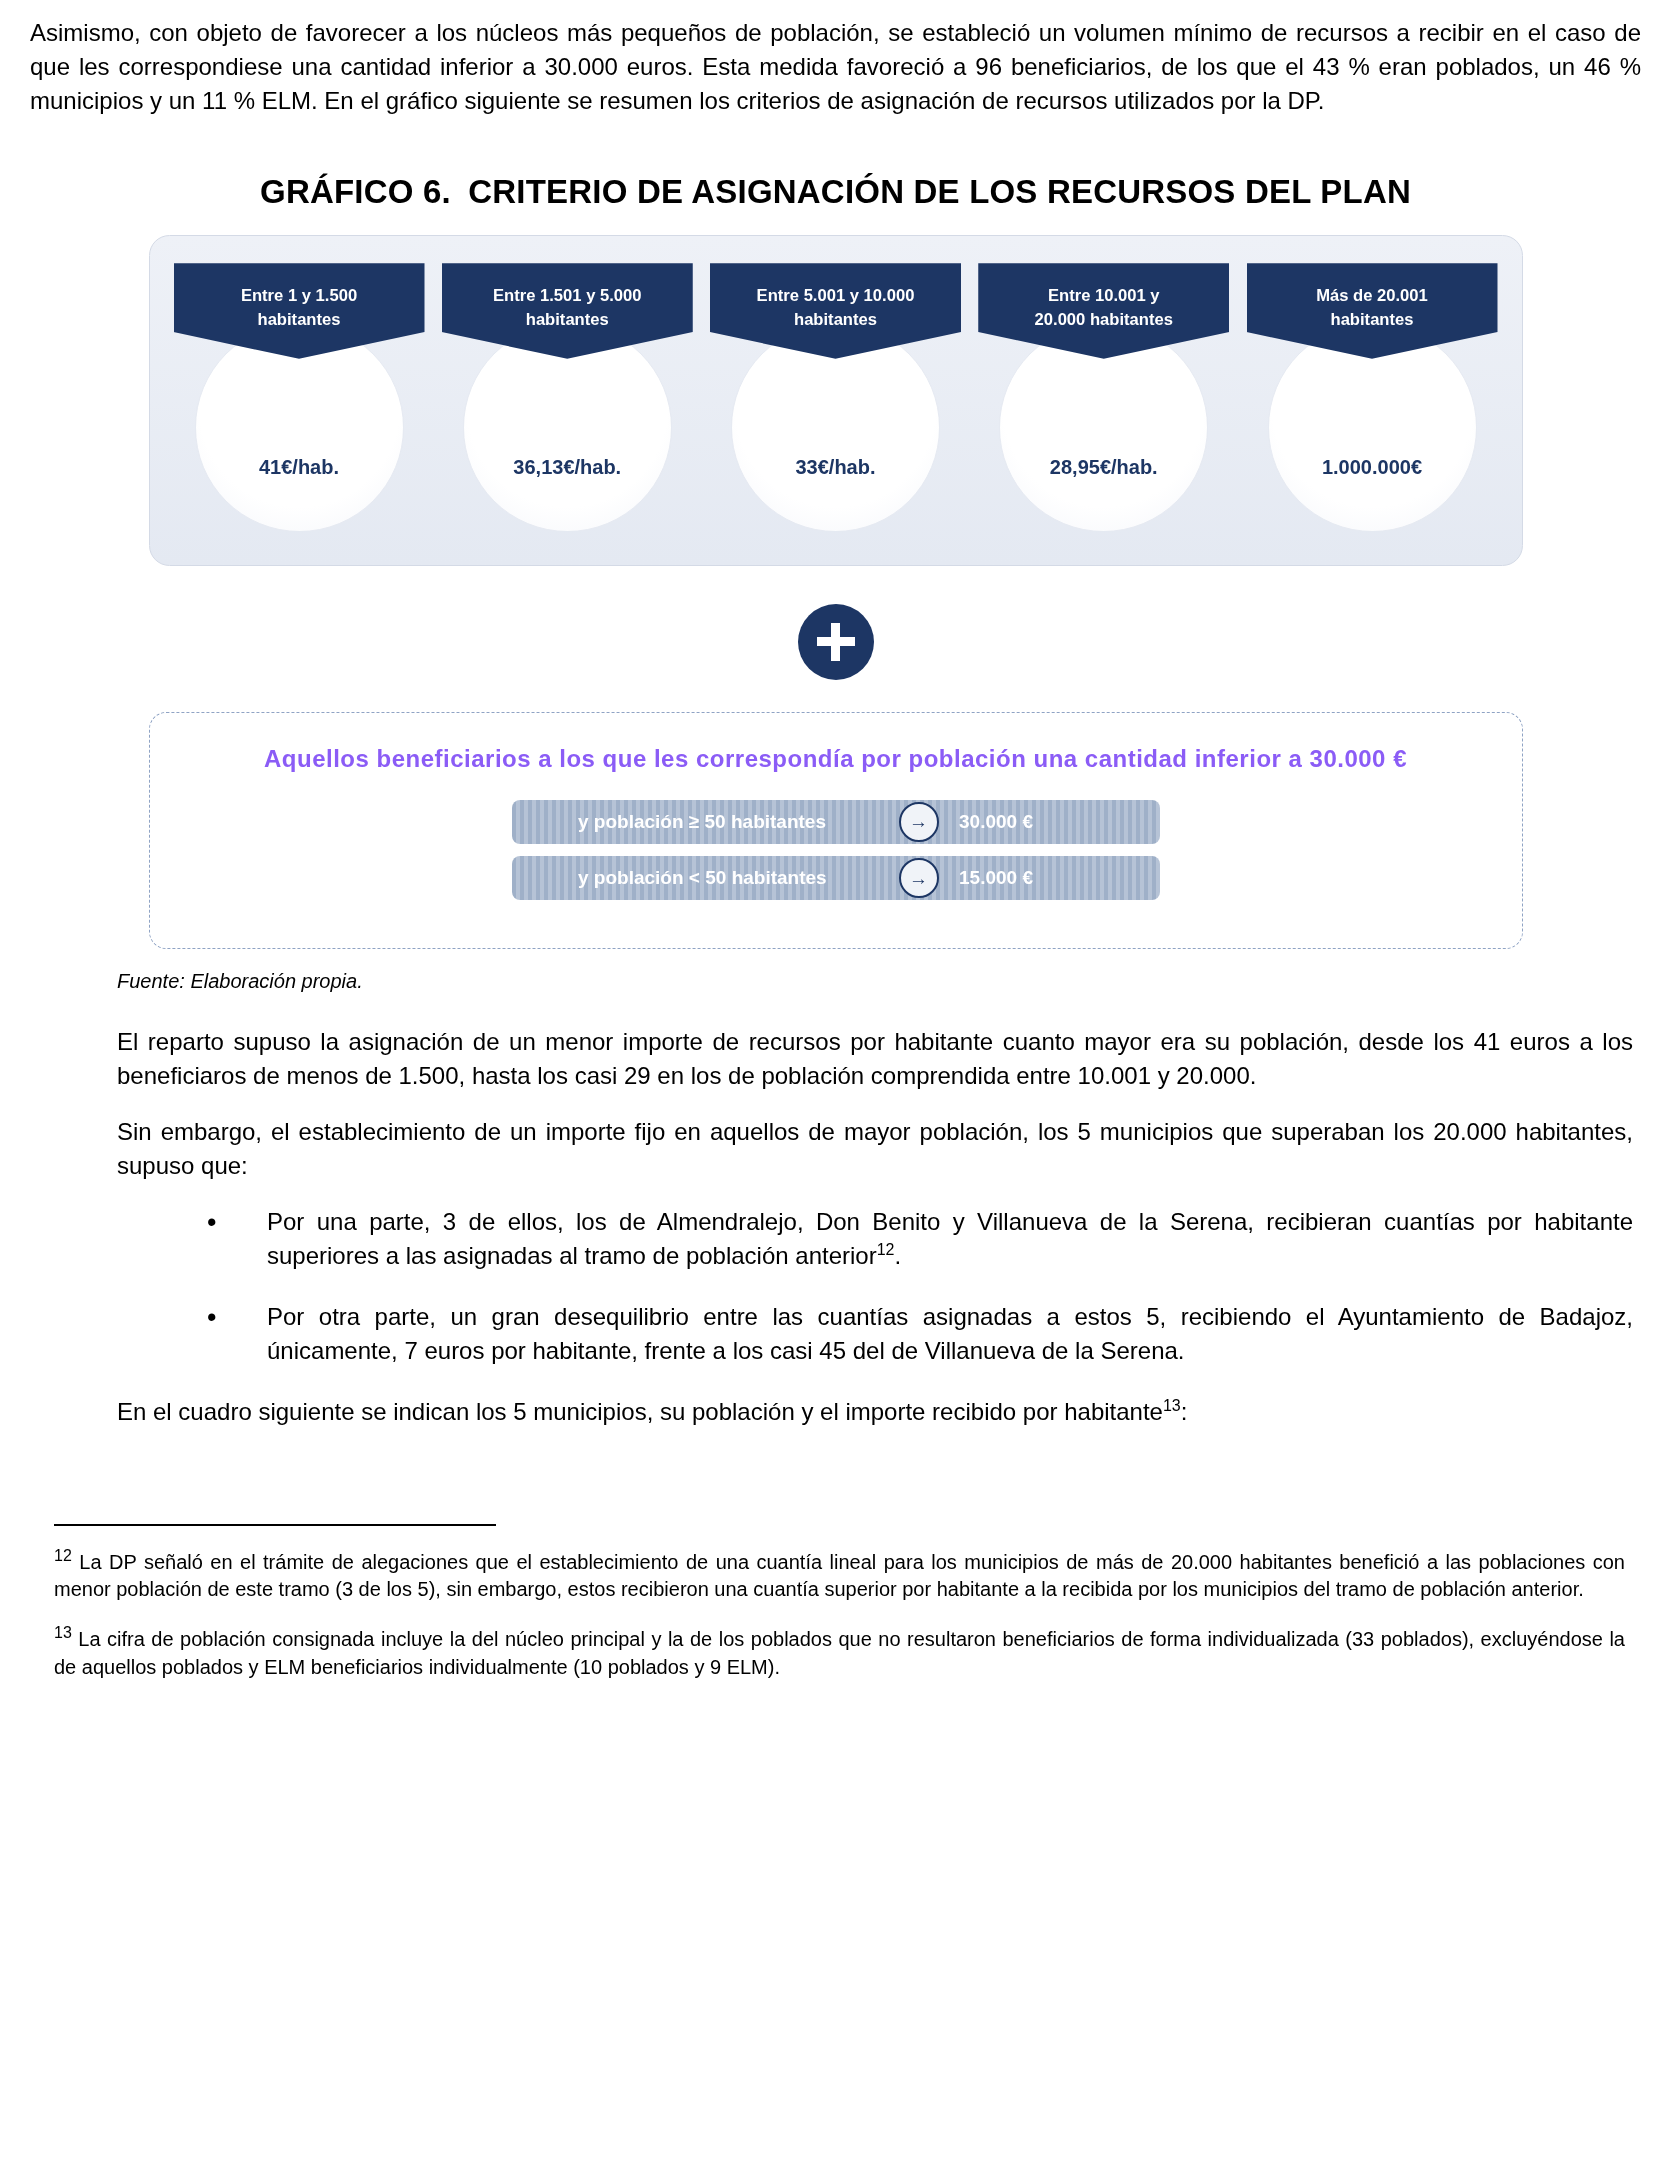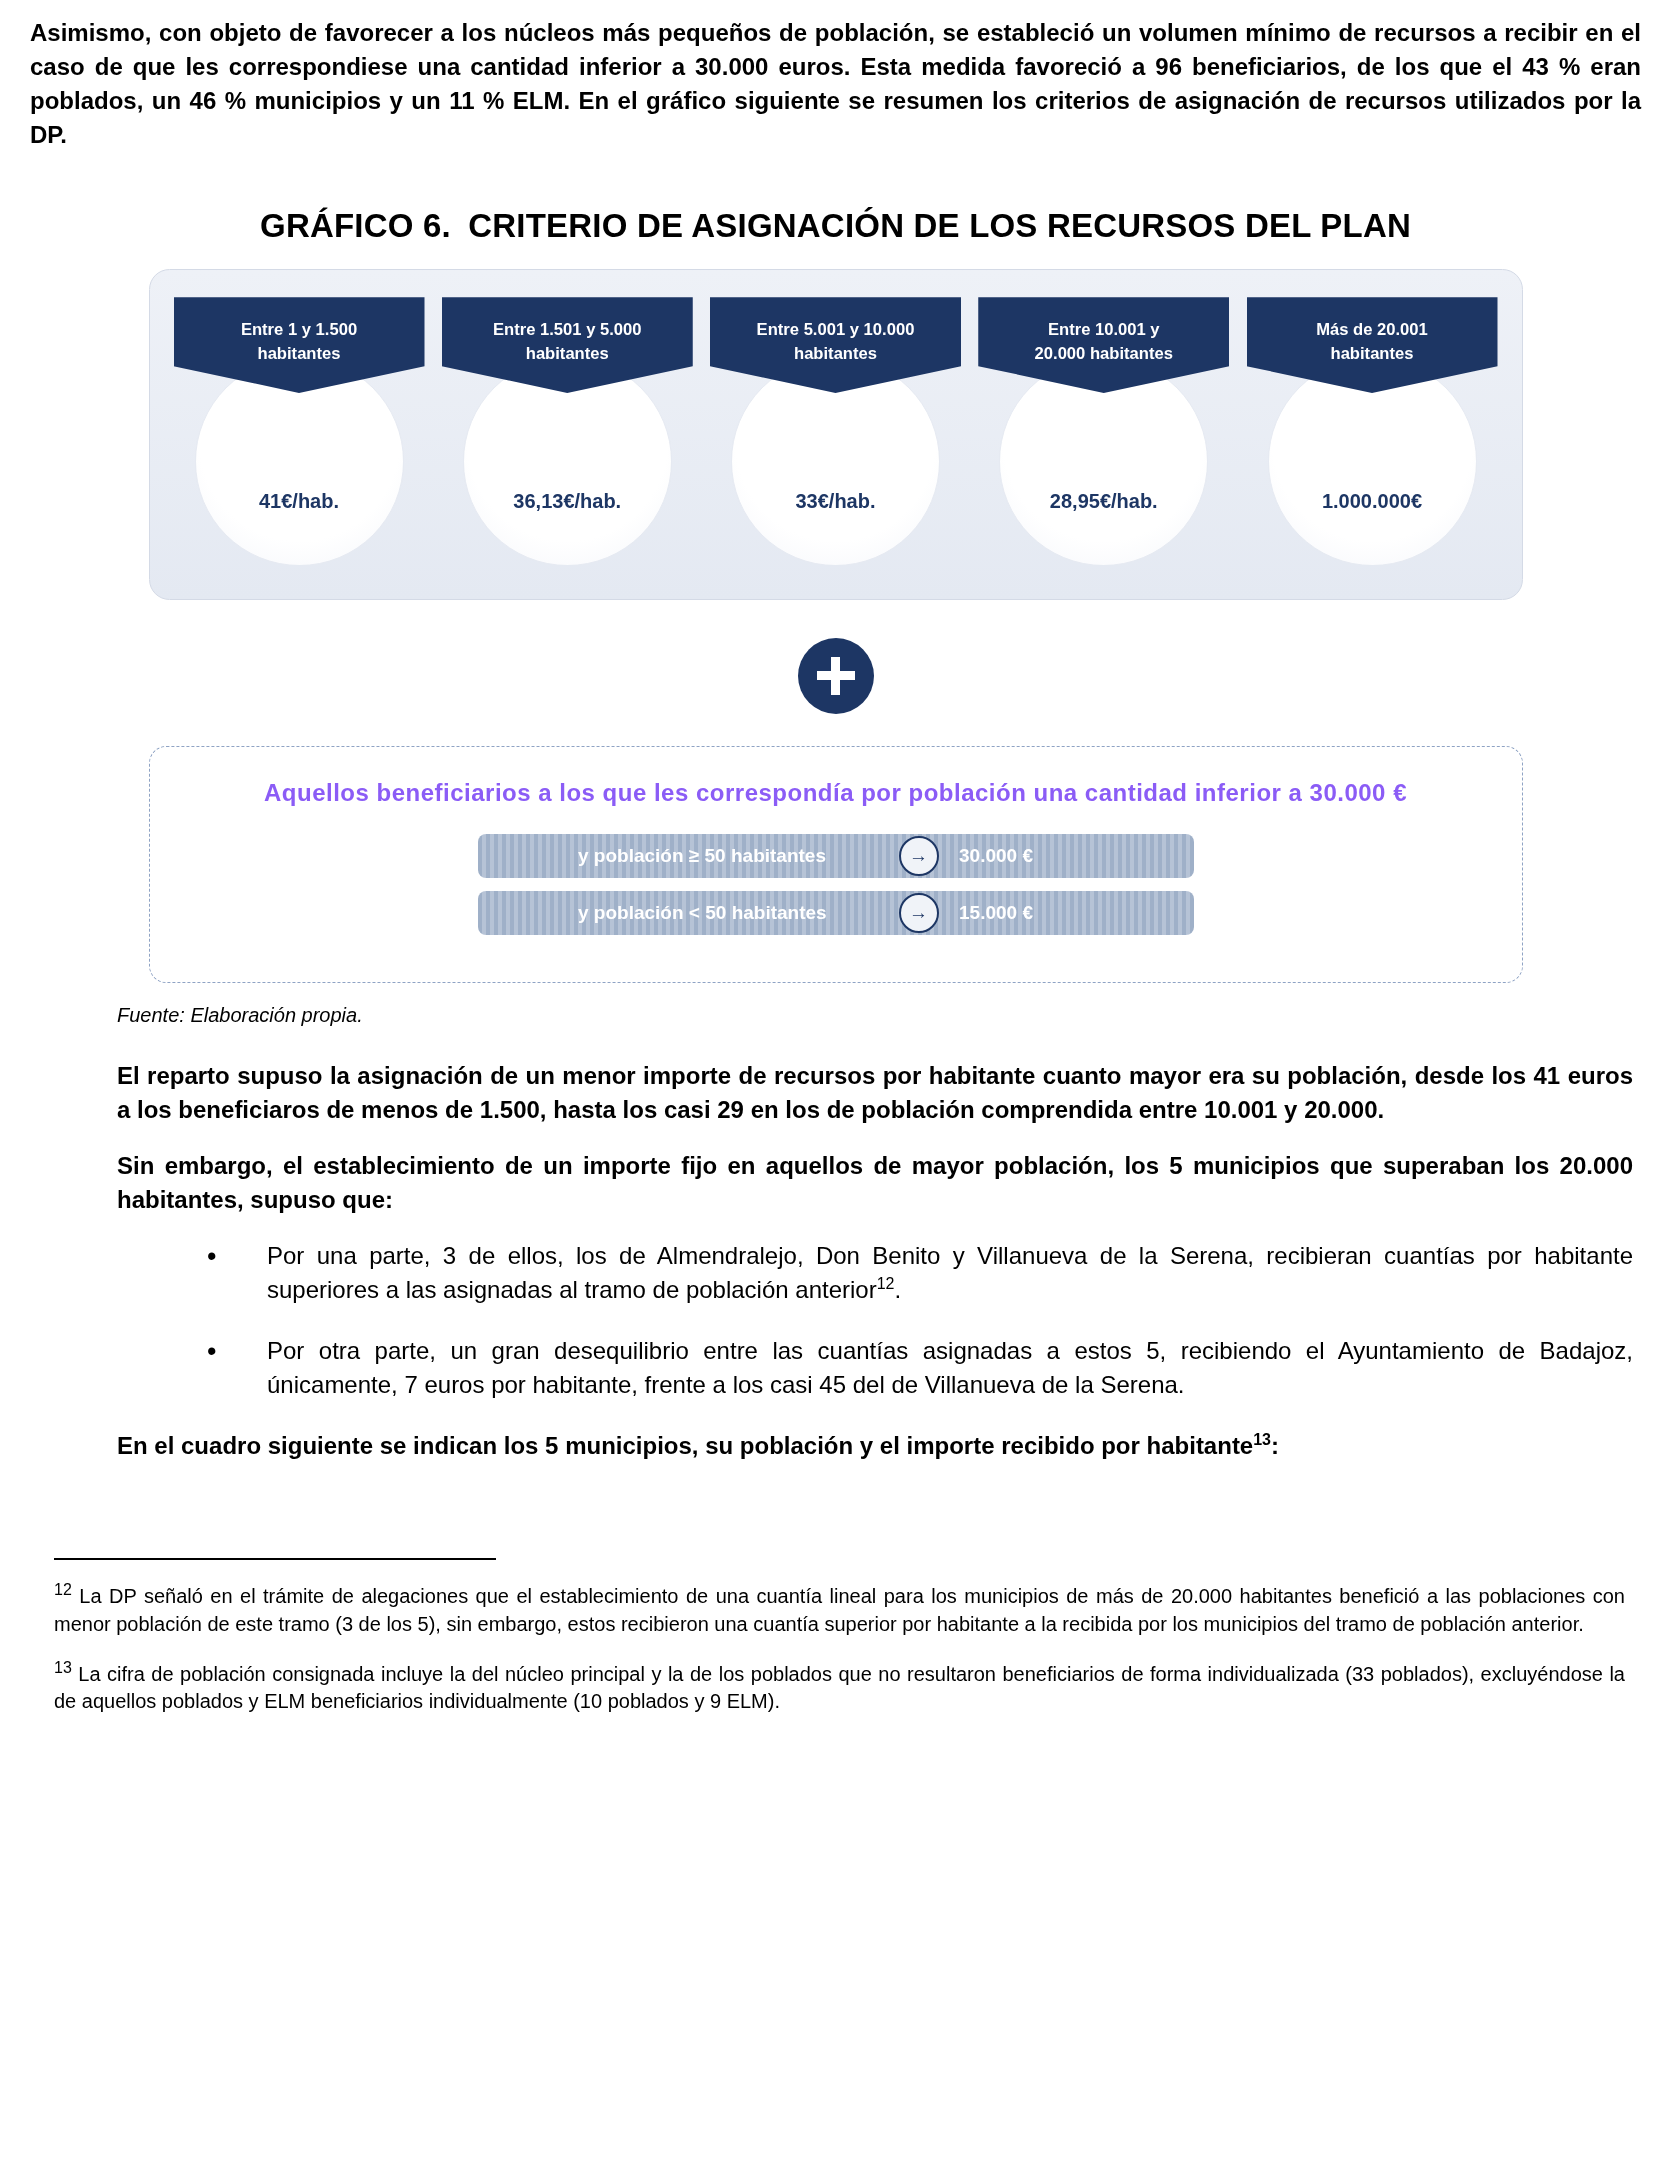--- a/index.html
+++ b/index.html
@@ -17,21 +17,20 @@
     min-height: 2183px;
     box-sizing: border-box;
     padding: 16px 38px 0 30px;
     position: relative;
   }
   p.body-text {
     font-size: 24px;
     line-height: 1.42;
     text-align: justify;
     margin: 0 0 22px 0;
-    font-weight: bold;
   }
   p.indented {
     margin-left: 87px;
     margin-right: 8px;
   }
   .intro {
     margin: 0 14.2px 32px 0;
   }
 
   
@@ -132,21 +131,21 @@
   .lower-title {
     text-align: center;
     font-size: 24px;
     font-weight: bold;
     color: #8b5cf6;
     letter-spacing: 0.5px;
     margin-bottom: 27px;
   }
   .bar {
     margin: 0 auto 12.6px auto;
-    width: 716px;
+    width: 648px;
     height: 44px;
     border-radius: 8px;
     background: repeating-linear-gradient(90deg, #9fb0c8 0 4px, #b6c3d6 4px 8px);
     display: flex;
     align-items: center;
     justify-content: center;
     gap: 20.5px;
     color: #ffffff;
     font-weight: bold;
     font-size: 19px;

